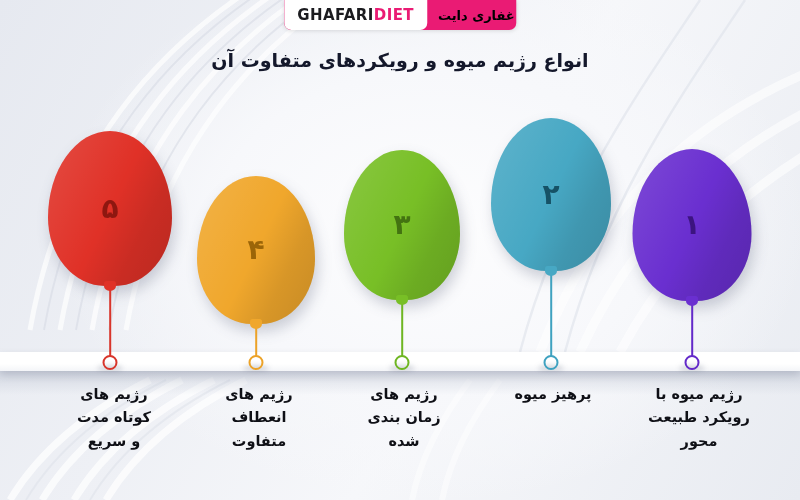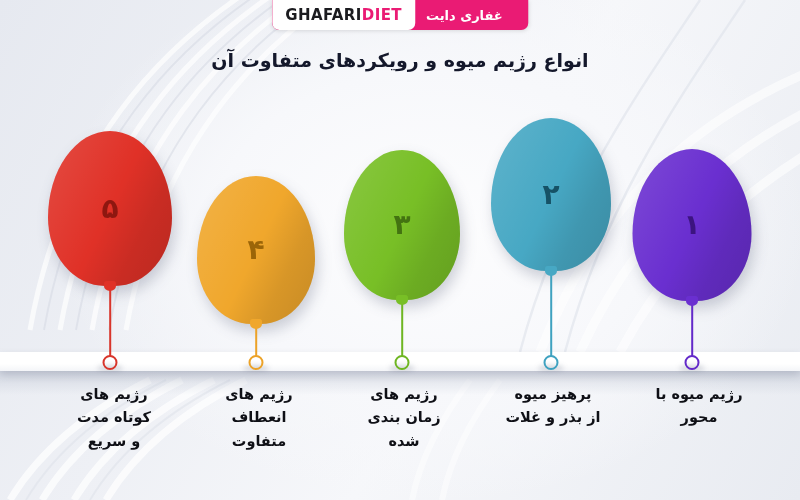--- a/index.html
+++ b/index.html
@@ -64,22 +64,22 @@
     background: #ea1b74;
     border-bottom-left-radius: 7px;
     border-bottom-right-radius: 7px;
     overflow: hidden;
     z-index: 10;
     box-shadow: 0 1px 4px rgba(0,0,0,0.12);
   }
   .logo-fa {
     display: flex;
     align-items: center;
-    padding: 0 25px 0 11px;
-    color: #ffffff;
+    padding: 0 1px 0 11px;
+    color: #000000;
     font-size: 13px;
     font-weight: bold;
     letter-spacing: 0;
     white-space: nowrap;
   }
   .logo-en-wrap {
     display: flex;
     align-items: center;
     background: #ffffff;
     padding: 0 13px;
@@ -308,32 +308,32 @@
         <div class="string" style="left: 551px; top: 271px; height: 85px; background: rgb(63, 162, 192);"></div>
         <div class="ring-shadow" style="left: 551px; top: 365px;"></div>
         <div class="ring" style="left: 551px; top: 355px; border-color: rgb(63, 162, 192);"></div>
         <div class="balloon" style="left: 551px; top: 118px; width: 120px; height: 153px; background: rgb(71, 168, 196);">
           <div class="balloon-shade"></div>
           <div class="balloon-num" style="color: rgb(22, 82, 102);">۲</div>
         </div>
         <div style="position: absolute; left: 551px; top: 266px; transform: translateX(-50%); width: 12px; height: 10px; background: rgb(71, 168, 196); border-radius: 3px 3px 60% 60%; z-index: 5;"></div>
         <div class="caption" style="left: 480px; width: 146px;">
           <span>پرهیز میوه</span>
-          <span>از بذر و غلات</span>
         </div>
       </div>
       <div class="balloon-group" style="left: 0px; top: 0px; width: 800px; height: 500px;">
         <div class="string" style="left: 692px; top: 301px; height: 55px; background: rgb(99, 41, 201);"></div>
         <div class="ring-shadow" style="left: 692px; top: 365px;"></div>
         <div class="ring" style="left: 692px; top: 355px; border-color: rgb(99, 41, 201);"></div>
         <div class="balloon" style="left: 692px; top: 149px; width: 119px; height: 152px; background: rgb(106, 47, 208);">
           <div class="balloon-shade"></div>
           <div class="balloon-num" style="color: rgb(60, 20, 128);">۱</div>
         </div>
         <div style="position: absolute; left: 692px; top: 296px; transform: translateX(-50%); width: 12px; height: 10px; background: rgb(106, 47, 208); border-radius: 3px 3px 60% 60%; z-index: 5;"></div>
         <div class="caption" style="left: 624px; width: 150px;">
           <span>رژیم میوه با</span>
+          <span>رویکرد طبیعت</span>
           <span>محور</span>
         </div>
       </div>
     </div>
 
 </div>
 
 </body></html>

